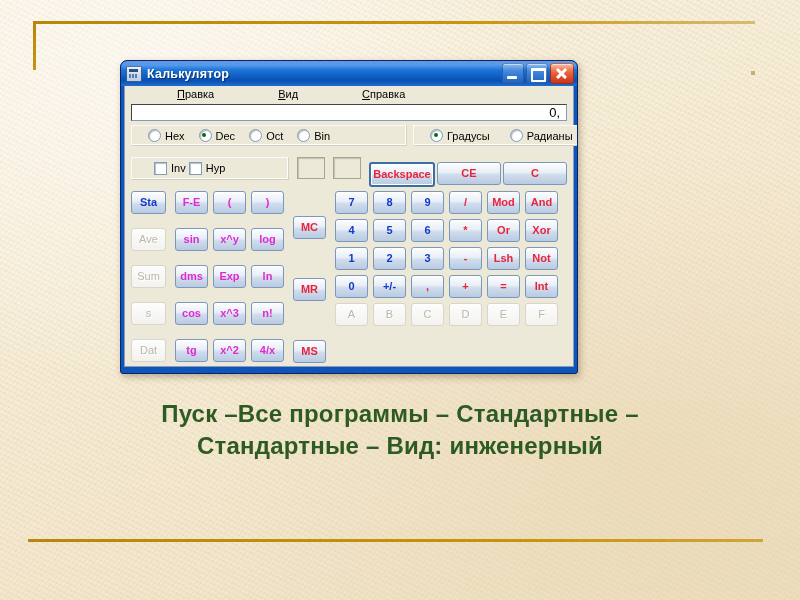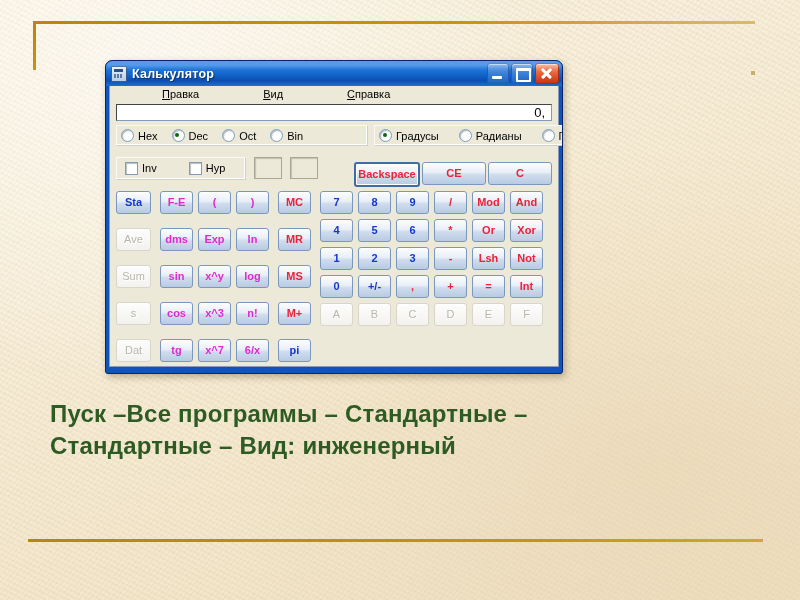--- a/index.html
+++ b/index.html
@@ -25,21 +25,21 @@
   #rule-top{left:33px;top:21px;width:722px;height:3px;
     background:linear-gradient(90deg,#b8860b 0%,#c9950d 60%,#d8bb72 100%);}
   #rule-left{left:33px;top:21px;width:3px;height:49px;
     background:linear-gradient(180deg,#b8860b 0%,#c79412 100%);}
   #rule-bottom{left:28px;top:539px;width:735px;height:3px;
     background:linear-gradient(90deg,#b8860b 0%,#c9950d 70%,#cfa63a 100%);}
   #rule-dot{left:751px;top:71px;width:4px;height:4px;background:#c9ad6a;}
 
   
   #calc-window{
-    position:absolute;left:105px;top:60px;width:456px;height:312px;
+    position:absolute;left:120px;top:60px;width:456px;height:312px;
     border:1px solid #0a246a;border-radius:7px 7px 3px 3px;
     background:#0f54b8;
     box-shadow:2px 3px 7px rgba(90,70,35,.38);
     overflow:hidden;
   }
   
   #titlebar{
     height:25px;position:relative;
     background:linear-gradient(180deg,#0e5fd4 0%,#2a82e6 16%,#1467cb 52%,#0a4fb3 78%,#1d6fd2 100%);
     border-radius:6px 6px 0 0;
@@ -96,35 +96,35 @@
     border:1px solid #7f9db9;border-top-color:#444;border-left-color:#444;
     display:flex;align-items:center;justify-content:flex-end;
     padding-right:6px;font-size:13px;color:#000;
   }
 
   
   #optrow1{display:flex;gap:6px;margin:0 6px 3px 6px;}
   .groupbox{
     border:1px solid #d4d0c0;border-top-color:#fbfaf6;border-left-color:#fbfaf6;
     box-shadow:inset -1px -1px 0 #fff, 0 0 0 0 #fff;
-    background:#ece9d8;padding:3px 4px;display:flex;align-items:center;
+    background:#ece9d8;padding:3px 16px;display:flex;align-items:center;
   }
   #base-group{flex:0 0 242px;gap:14px;}
   #angle-group{flex:1;gap:20px;justify-content:space-around;}
   .radio{display:flex;align-items:center;gap:4px;font-size:11px;color:#000;white-space:nowrap;cursor:default;}
   .rdot{width:11px;height:11px;border-radius:50%;background:#fff;
     border:1px solid #7f9db9;box-shadow:inset 1px 1px 1px rgba(80,90,110,.45);
     position:relative;flex:none;}
   .rdot.on::after{content:"";position:absolute;left:2.5px;top:2.5px;width:4px;height:4px;
     border-radius:50%;background:#0b6a0b;}
 
   
   #optrow2{display:flex;align-items:center;margin:0 6px 4px 6px;gap:0;}
   #invhyp{
-    flex:0 0 112px;display:flex;align-items:center;gap:32px;padding:4px 8px;
+    flex:0 0 112px;display:flex;align-items:center;gap:3px;padding:4px 22px;
     border:1px solid #d4d0c0;border-top-color:#fbfaf6;border-left-color:#fbfaf6;
     box-shadow:inset -1px -1px 0 #fff;
   }
   .check{display:flex;align-items:center;gap:4px;font-size:11px;cursor:default;}
   .cbox{width:11px;height:11px;background:#fff;border:1px solid #7f9db9;
     box-shadow:inset 1px 1px 1px rgba(80,90,110,.40);flex:none;}
   .tinybox{width:26px;height:20px;background:#ece9d8;border:1px solid #aaa695;
     box-shadow:inset 1px 1px 1px rgba(120,120,110,.35);margin-left:8px;flex:none;}
   #topbtns{margin-left:auto;display:flex;gap:2px;margin-top:13px;}
 
@@ -147,27 +147,27 @@
 
   
   #keypad{flex:1;display:flex;gap:0;margin:0 6px 4px 6px;}
   .kcol{display:flex;flex-direction:column;gap:14px;}
   .krow{display:flex;gap:5px;}
   #stat-col{margin-right:9px;}
   #sci-block{margin-right:9px;}
   #mem-col{margin-right:9px;}
   .k{width:31px;height:21px;}
   .k-stat{width:33px;height:21px;}
-  .k-mem{width:31px;height:21px;}
+  .k-mem{width:31px;height:21px;margin-top:25px;}
   #numpad{display:flex;flex-direction:column;gap:5px;}
 
   
   #caption{
     position:absolute;left:50px;top:398px;width:700px;
-    color:#2d5b23;font-weight:bold;font-size:24px;
+    text-align:center;color:#2d5b23;font-weight:bold;font-size:24px;
     line-height:1.32;letter-spacing:.2px;
   }
 </style>
 </head>
 <body>
 
 <div id="slide"></div>
 
 <div class="rule" id="rule-top"></div>
 <div class="rule" id="rule-left"></div>
@@ -262,38 +262,38 @@
           <div class="btn k-stat c-blue disabled">s</div>
           <div class="btn k-stat c-blue disabled">Dat</div>
         </div>
       <div class="kcol" id="sci-block">
           <div class="krow">
             <div class="btn k c-mag">F-E</div>
             <div class="btn k c-mag">(</div>
             <div class="btn k c-mag">)</div>
           </div>
           <div class="krow">
+            <div class="btn k c-mag">sin</div>
+            <div class="btn k c-mag">x^y</div>
+            <div class="btn k c-mag">log</div>
+          </div>
+          <div class="krow">
             <div class="btn k c-mag">dms</div>
             <div class="btn k c-mag">Exp</div>
             <div class="btn k c-mag">ln</div>
           </div>
           <div class="krow">
-            <div class="btn k c-mag">sin</div>
-            <div class="btn k c-mag">x^y</div>
-            <div class="btn k c-mag">log</div>
-          </div>
-          <div class="krow">
             <div class="btn k c-mag">cos</div>
             <div class="btn k c-mag">x^3</div>
             <div class="btn k c-mag">n!</div>
           </div>
           <div class="krow">
             <div class="btn k c-mag">tg</div>
-            <div class="btn k c-mag">x^7</div>
-            <div class="btn k c-mag">6/x</div>
+            <div class="btn k c-mag">x^2</div>
+            <div class="btn k c-mag">4/x</div>
           </div>
         </div>
       <div class="kcol" id="mem-col">
           <div class="btn k-mem c-red">MC</div>
           <div class="btn k-mem c-red">MR</div>
           <div class="btn k-mem c-red">MS</div>
           <div class="btn k-mem c-red">M+</div>
           <div class="btn k-mem c-blue">pi</div>
         </div>
       <div id="numpad">

